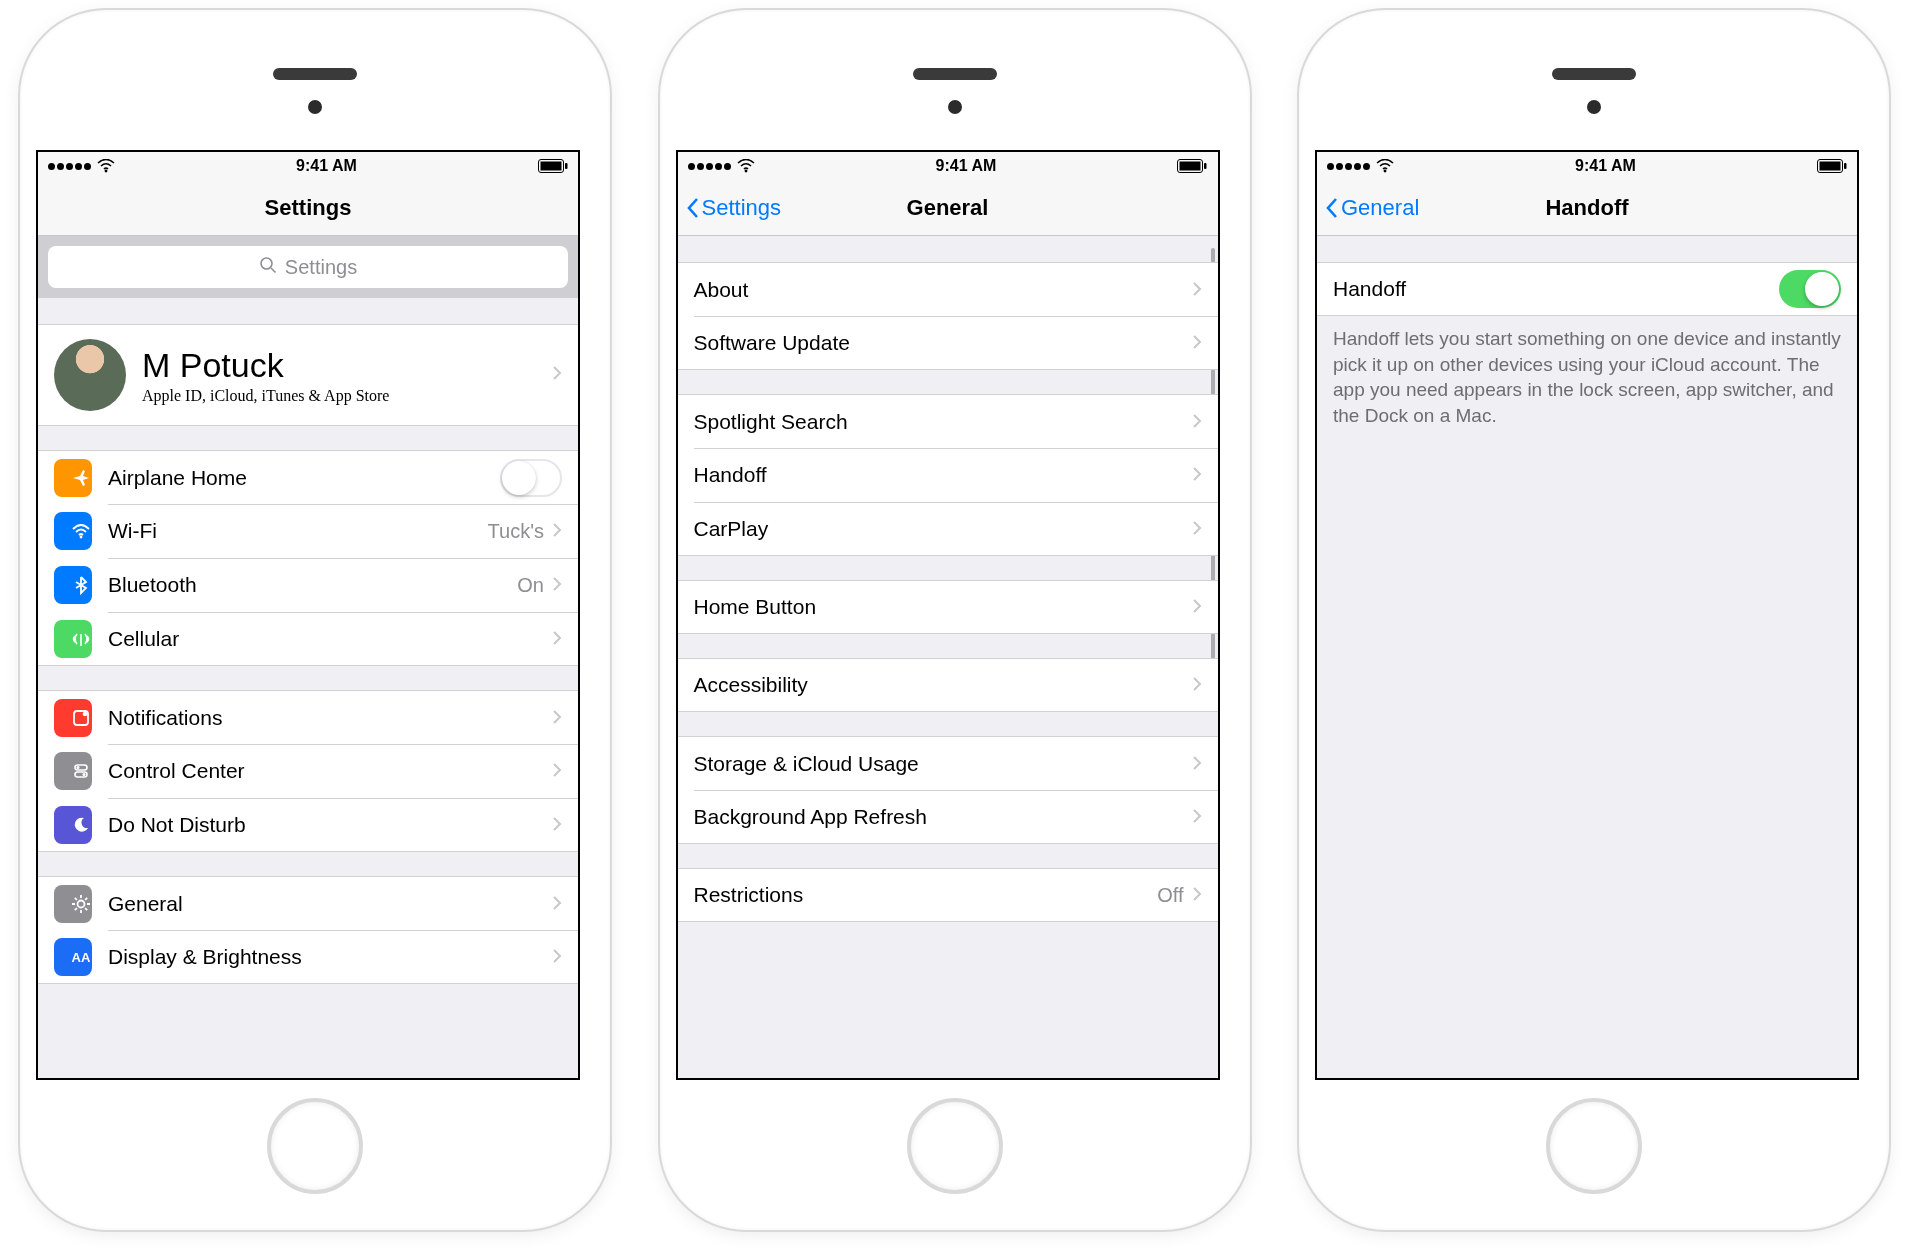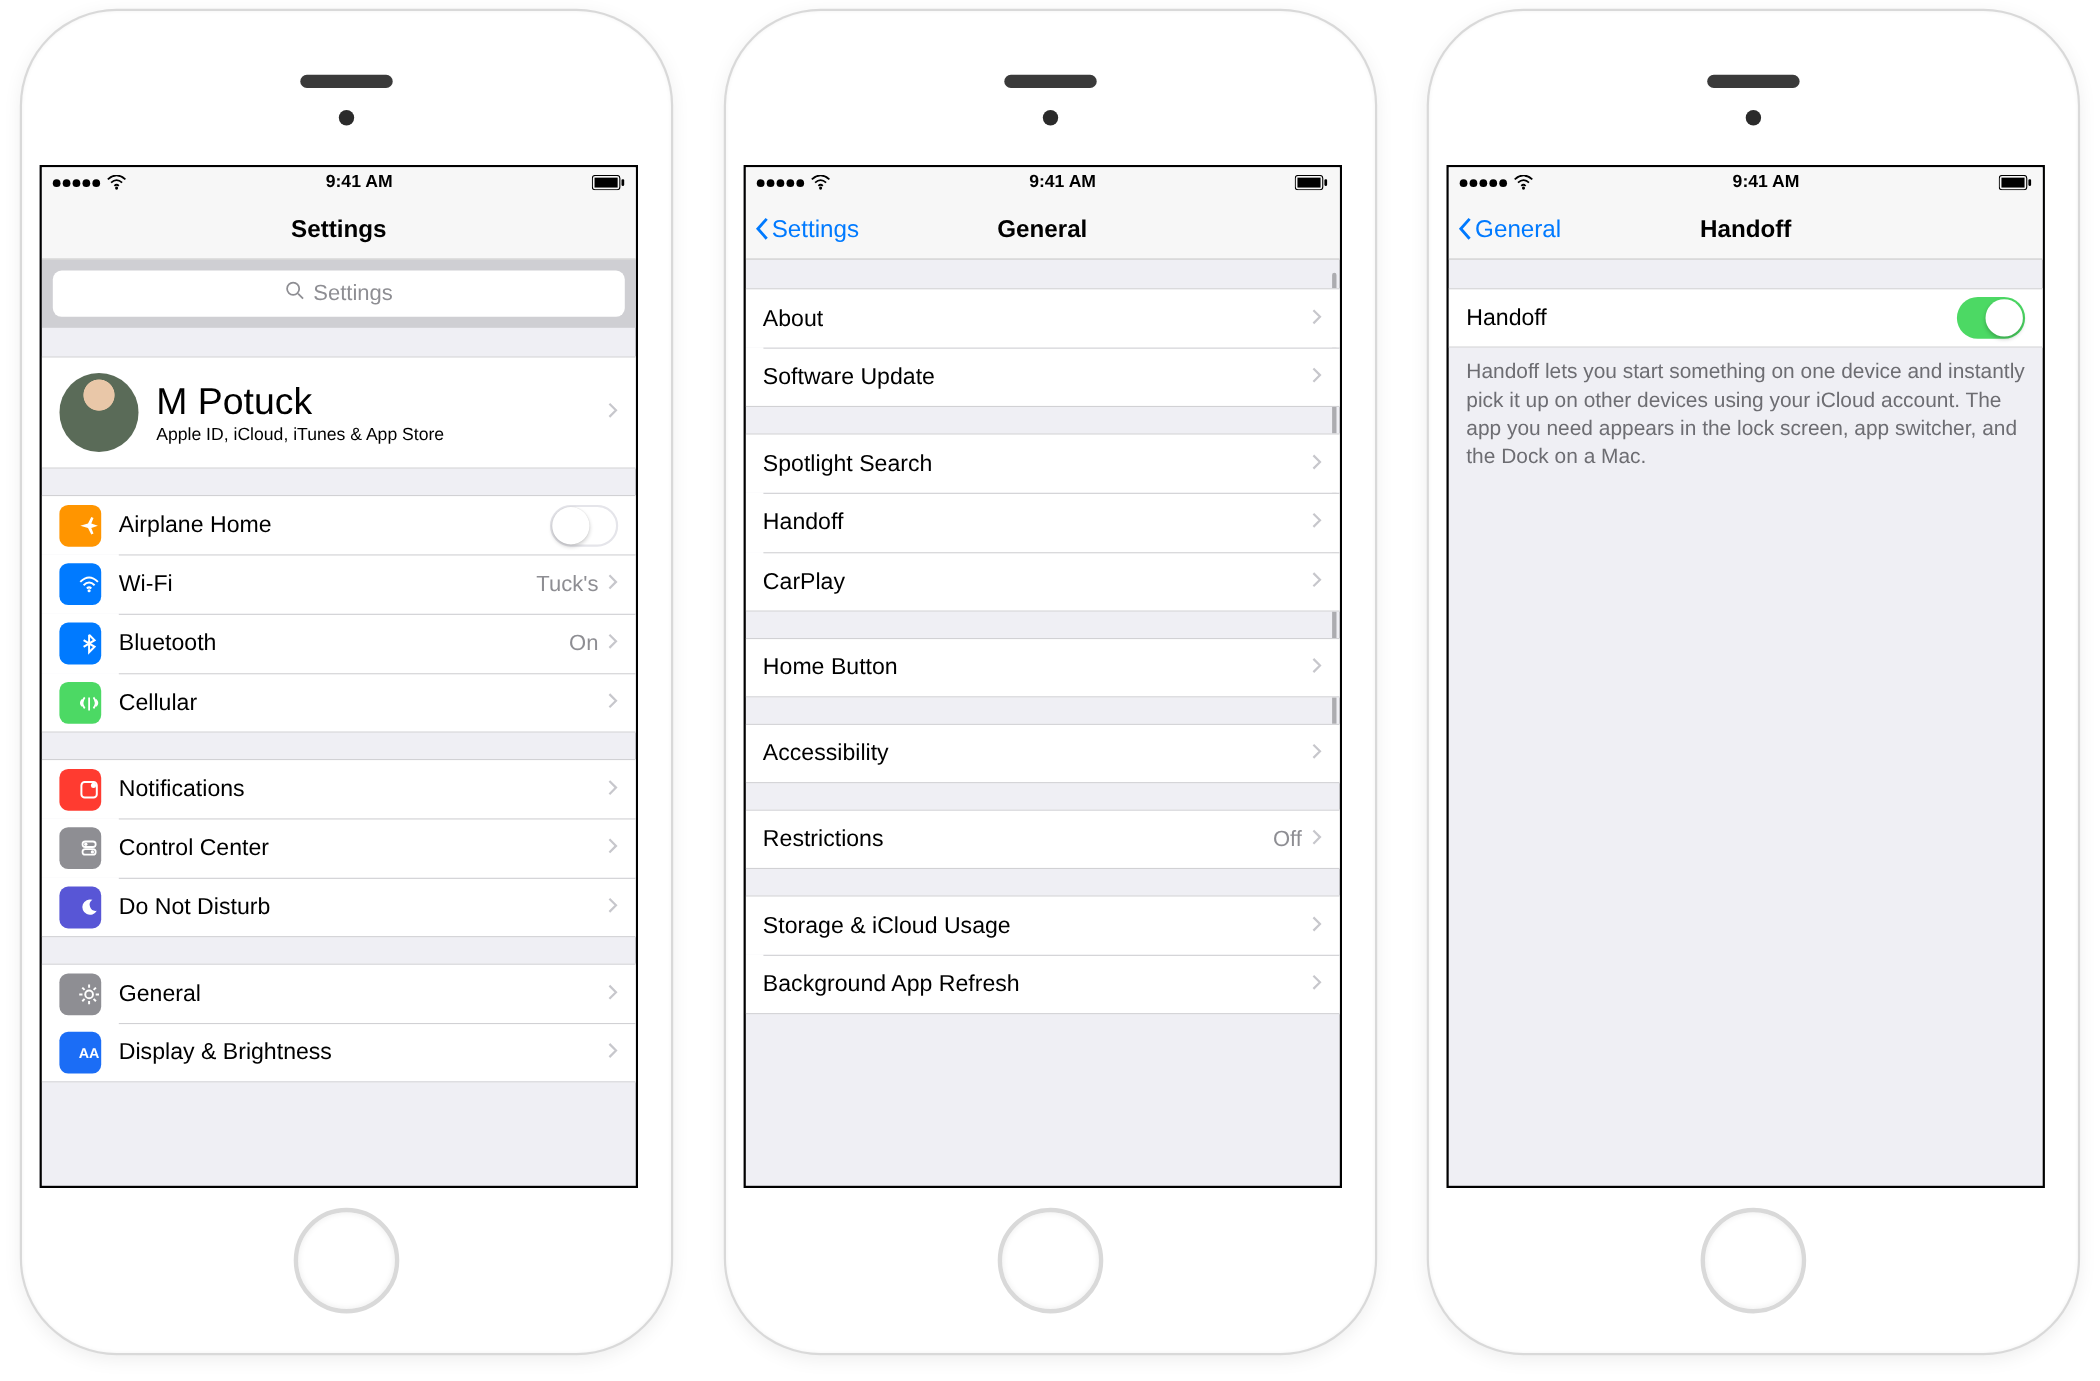--- a/index.html
+++ b/index.html
@@ -177,21 +177,21 @@
   .avatar {
     width: 72px; height: 72px; border-radius: 50%;
     background: radial-gradient(circle at 50% 28%, #e9c7a8 0 22%, transparent 23%),
                 linear-gradient(#5a6b58, #5a6b58);
     background-color: #736a5e;
     margin-right: 16px;
     flex-shrink: 0;
   }
   .profile .txt { flex: 1; }
   .profile .name { font-size: 34px; font-weight: 400; }
-  .profile .sub { font-size: 16px; color: #000; margin-top: 2px; }
+  .profile .sub { font-size: 16px; color: #000; margin-top: 2px; font-family: Liberation Serif, serif; }
   
   .footer-note {
     padding: 10px 16px 0 16px;
     font-size: 19px;
     line-height: 1.35;
     color: #6d6d72;
   }
   
   .scroll-ind {
     position: absolute;
@@ -491,37 +491,37 @@
       <div class="row">
         <span class="label">Accessibility</span>
         <span class="chevron"><svg width="10" height="16" viewBox="0 0 10 16">
               <polyline points="2,2 8,8 2,14" stroke-width="2" fill="none"></polyline>
             </svg></span>
       </div>
     </div>
 
     <div class="group">
       <div class="row">
+        <span class="label">Storage &amp; iCloud Usage</span>
+        <span class="chevron"><svg width="10" height="16" viewBox="0 0 10 16">
+              <polyline points="2,2 8,8 2,14" stroke-width="2" fill="none"></polyline>
+            </svg></span>
+      </div>
+      <div class="row">
+        <span class="label">Background App Refresh</span>
+        <span class="chevron"><svg width="10" height="16" viewBox="0 0 10 16">
+              <polyline points="2,2 8,8 2,14" stroke-width="2" fill="none"></polyline>
+            </svg></span>
+      </div>
+    </div>
+
+    <div class="group">
+      <div class="row">
         <span class="label">Restrictions</span>
         <span class="value">Off</span>
-        <span class="chevron"><svg width="10" height="16" viewBox="0 0 10 16">
-              <polyline points="2,2 8,8 2,14" stroke-width="2" fill="none"></polyline>
-            </svg></span>
-      </div>
-    </div>
-
-    <div class="group">
-      <div class="row">
-        <span class="label">Storage &amp; iCloud Usage</span>
-        <span class="chevron"><svg width="10" height="16" viewBox="0 0 10 16">
-              <polyline points="2,2 8,8 2,14" stroke-width="2" fill="none"></polyline>
-            </svg></span>
-      </div>
-      <div class="row">
-        <span class="label">Background App Refresh</span>
         <span class="chevron"><svg width="10" height="16" viewBox="0 0 10 16">
               <polyline points="2,2 8,8 2,14" stroke-width="2" fill="none"></polyline>
             </svg></span>
       </div>
     </div>
 
   </div>
   <div class="home-btn"></div>
 </div>
 

